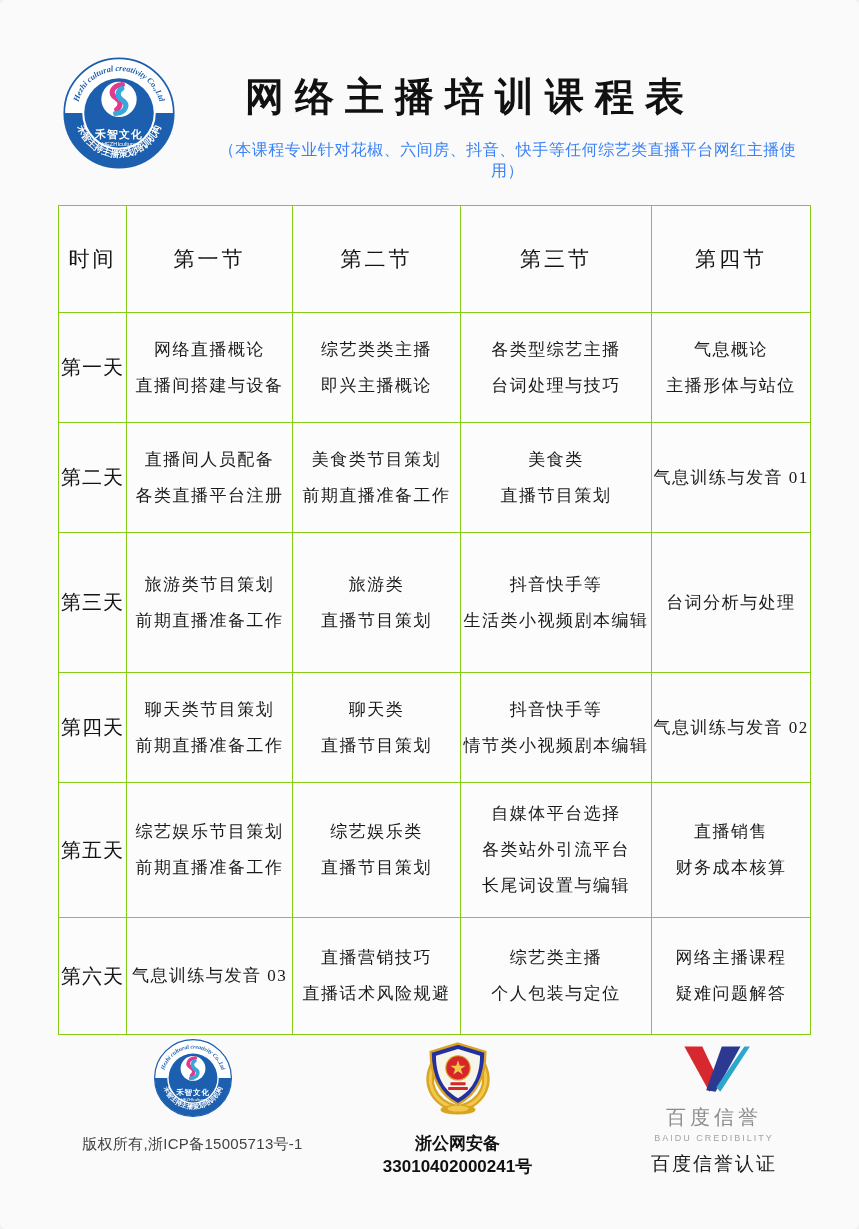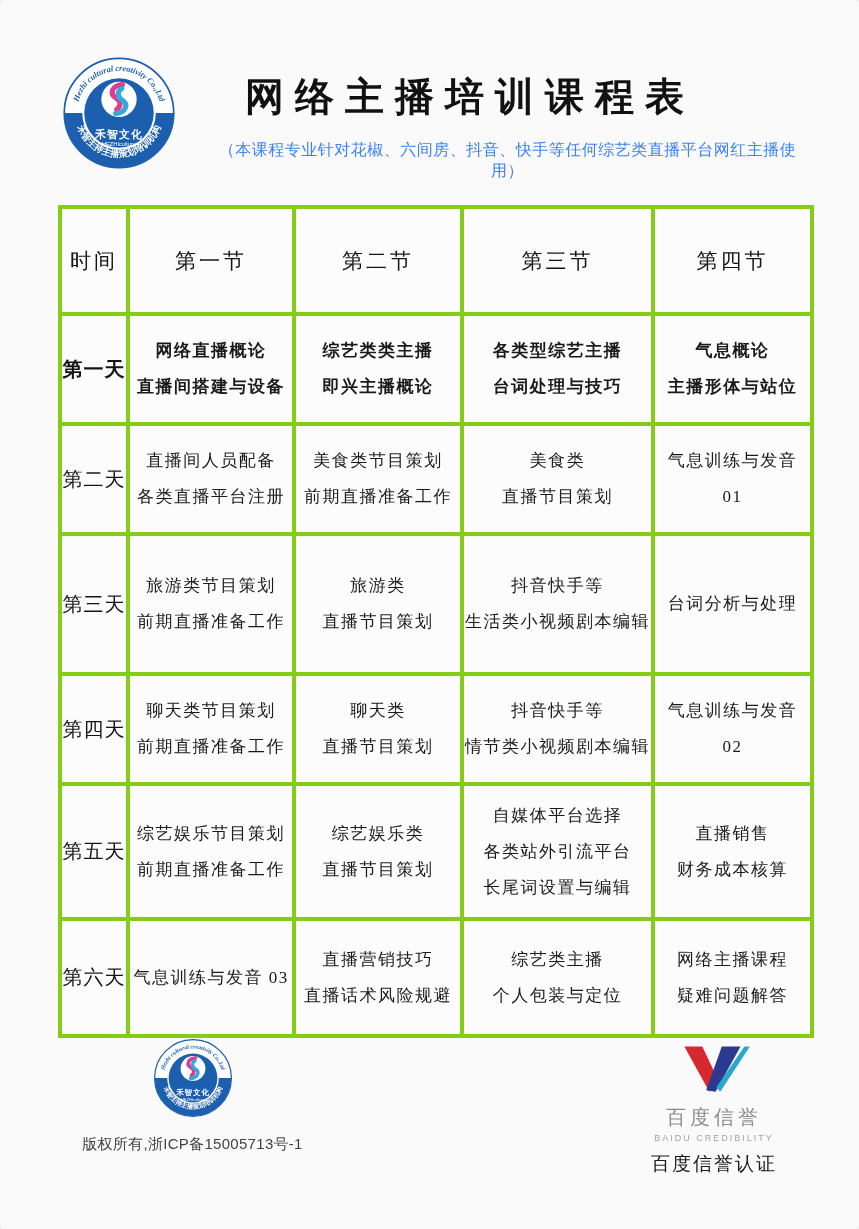--- a/index.html
+++ b/index.html
@@ -18,24 +18,24 @@
   .subtitle{
     position:absolute;left:210px;top:140px;width:595px;text-align:center;
     font-size:16px;color:#3b82f6;letter-spacing:0.5px;
   }
   
   table.course{
     position:absolute;left:58px;top:205px;width:752px;
     border-collapse:collapse;table-layout:fixed;background:#fcfcfc;
   }
   table.course th,table.course td{
-    border:4px solid #84cc16;padding:0;text-align:center;vertical-align:middle;
+    border:1px solid #84cc16;padding:0;text-align:center;vertical-align:middle;
   }
   thead tr{height:107px;}
-  tbody tr:nth-child(1){height:110px;font-weight:bold;}
+  tbody tr:nth-child(1){height:110px;}
   tbody tr:nth-child(2){height:110px;}
   tbody tr:nth-child(3){height:140px;}
   tbody tr:nth-child(4){height:110px;}
   tbody tr:nth-child(5){height:135px;}
   tbody tr:nth-child(6){height:117px;}
   .head-cell{font-size:21px;font-weight:400;letter-spacing:3px;color:#141414;}
   .day-cell{font-size:20px;letter-spacing:1px;color:#141414;}
   .course-cell{font-size:17px;letter-spacing:1.5px;color:#1a1a1a;}
   .course-cell .line{line-height:36px;}
   
@@ -252,20 +252,26 @@
       </tbody>
   </table>
 
   <div class="footer-left">
     <svg class="logo-footer">
       <use href="#hezhi-logo" xlink:href="#hezhi-logo"></use>
     </svg>
     <div class="copyright">版权所有,浙ICP备15005713号-1</div>
   </div>
 
+  <div class="footer-center">
+    <svg class="badge-svg">
+      <use href="#police-badge" xlink:href="#police-badge"></use>
+    </svg>
+    <div class="police-record">浙公网安备 33010402000241号</div>
+  </div>
 
   <div class="footer-right">
     <svg class="baidu-v-svg">
       <use href="#baidu-v" xlink:href="#baidu-v"></use>
     </svg>
     <div class="baidu-title">百度信誉</div>
     <div class="baidu-sub">BAIDU CREDIBILITY</div>
     <div class="baidu-cert">百度信誉认证</div>
   </div>
 

